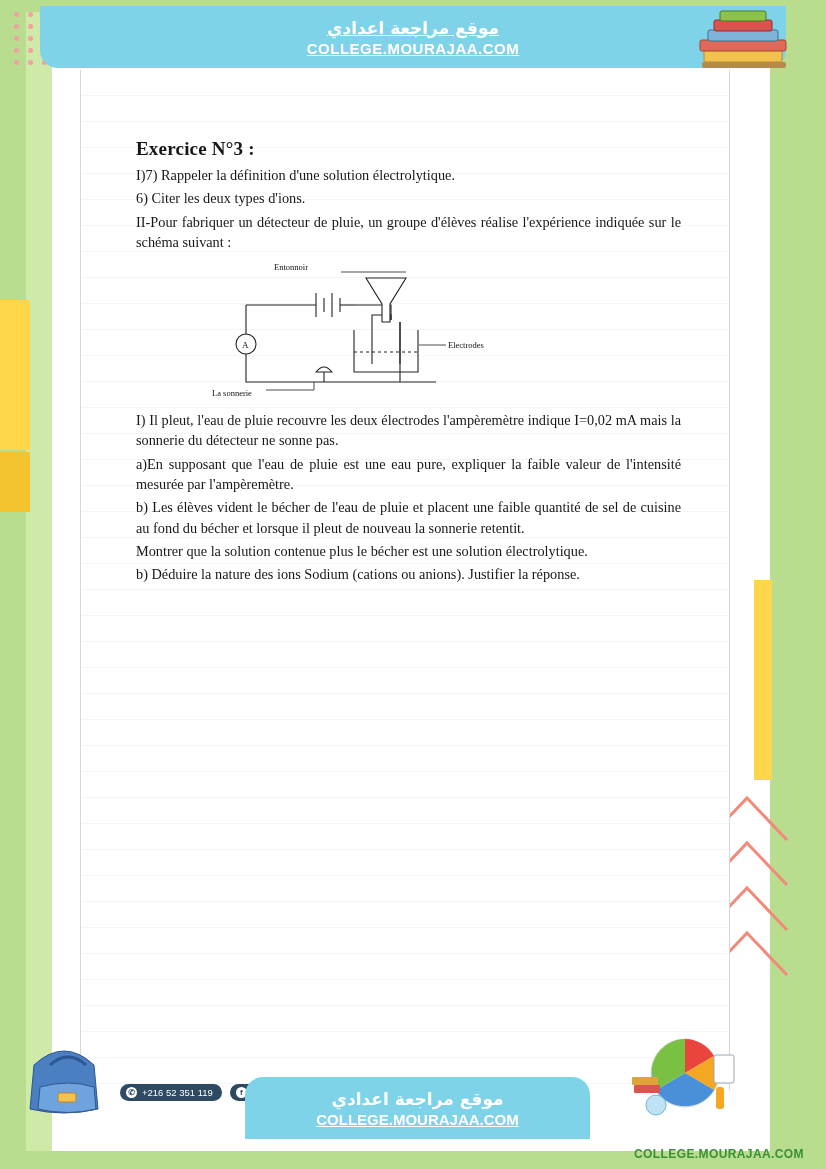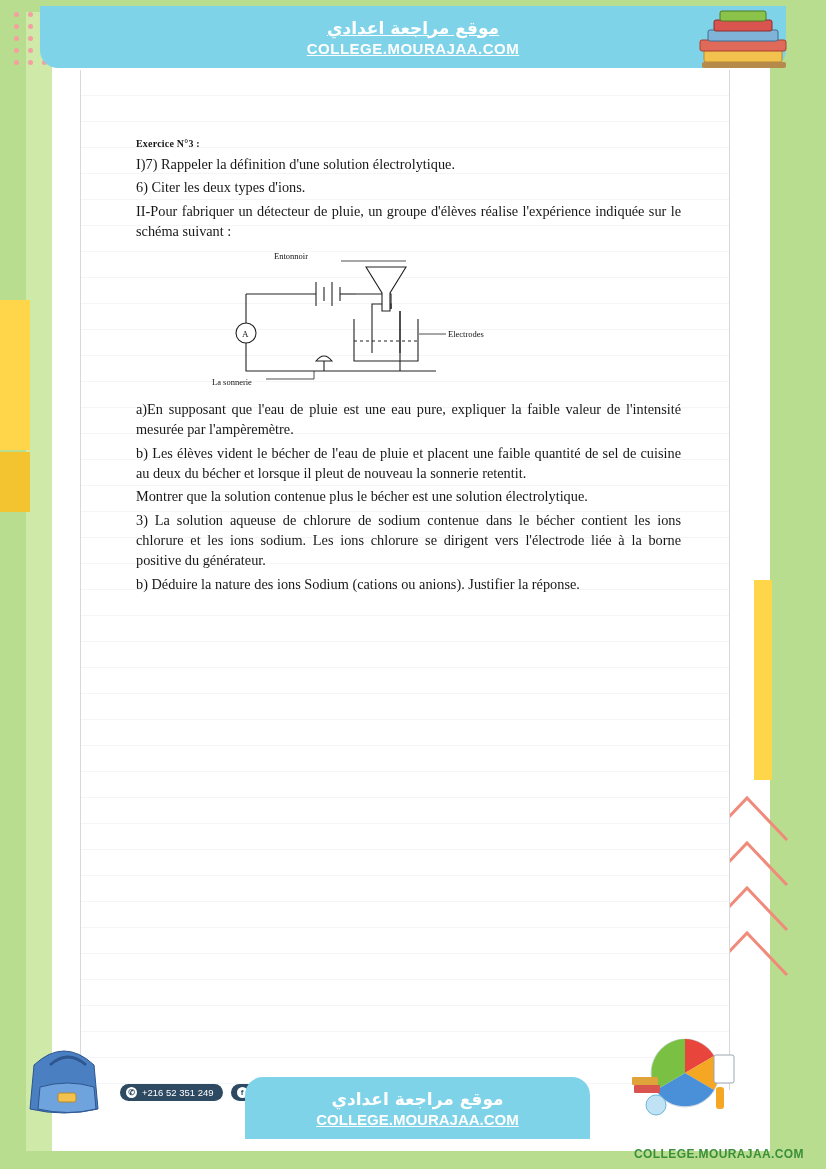--- a/index.html
+++ b/index.html
@@ -130,21 +130,21 @@
     background:
       repeating-linear-gradient(to bottom, transparent 0px, transparent 25px, #eef3f7 25px, #eef3f7 26px);
     opacity:0.75;
   }
 
   .doc {
     position:absolute; left:55px; top:68px; width:545px;
     color:#171717;
   }
   .ex-title {
-    font-size:10px; font-weight:bold; margin:0 0 5px 0; letter-spacing:0.2px;
+    font-size:19px; font-weight:bold; margin:0 0 5px 0; letter-spacing:0.2px;
   }
   .doc p {
     margin:0 0 3px 0; font-size:14.3px; line-height:1.42; text-align:left;
   }
   .doc p.just { text-align:justify; }
   .para-block { margin-top:4px; }
 
   
   .figure { position:relative; width:545px; height:140px; margin:8px 0 10px 0; }
   .figure svg { position:absolute; left:70px; top:0; }
@@ -330,33 +330,33 @@
           <path d="M60,130 L108,130 L108,122" stroke-width="0.8"></path>
         </g>
         <text x="68" y="10" font-family="Liberation Serif, serif" font-size="8.5" fill="#111">Entonnoir</text>
         <text x="242" y="88" font-family="Liberation Serif, serif" font-size="8.5" fill="#111">Electrodes</text>
         <text x="6" y="136" font-family="Liberation Serif, serif" font-size="8.5" fill="#111">La sonnerie</text>
         <text x="36" y="88" font-family="Liberation Serif, serif" font-size="9" fill="#111">A</text>
       </svg>
     </div>
 
     <div class="para-block">
+      <p class="just">I) Il pleut, l'eau de pluie recouvre les deux électrodes l'ampèremètre indique I=0,02 mA mais la sonnerie du détecteur ne sonne pas.</p>
       <p class="just">a)En supposant que l'eau de pluie est une eau pure, expliquer la faible valeur de l'intensité mesurée par l'ampèremètre.</p>
-      <p class="just">b) Les élèves vident le bécher de l'eau de pluie et placent une faible quantité de sel de cuisine au deux du bécher et lorsque il pleut de nouveau la sonnerie  retentit.</p>
+      <p class="just">b) Les élèves vident le bécher de l'eau de pluie et placent une faible quantité de sel de cuisine au fond du bécher et lorsque il pleut de nouveau la sonnerie  retentit.</p>
       <p class="just">Montrer que la solution contenue plus le bécher est une solution électrolytique.</p>
-      <p class="just">3) La solution aqueuse de chlorure de sodium contenue dans le bécher contient les ions chlorure et les ions sodium. Les ions chlorure se dirigent vers l'électrode liée à la borne positive du générateur.</p>
       <p class="just">b) Déduire la nature des ions Sodium (cations ou anions). Justifier la réponse.</p>
     </div>
   </div>
 </div>
 
 <div class="chips">
   <div class="chip">
     <span class="g">✆</span>
-    <span>+216 52 351 249</span>
+    <span>+216 52 351 119</span>
   </div>
   <div class="chip">
     <span class="g">f</span>
     <span>/Matholus</span>
   </div>
   <div class="chip">
     <span class="g">◎</span>
     <span>@Mathplus-tn</span>
   </div>
   <div class="chip">

